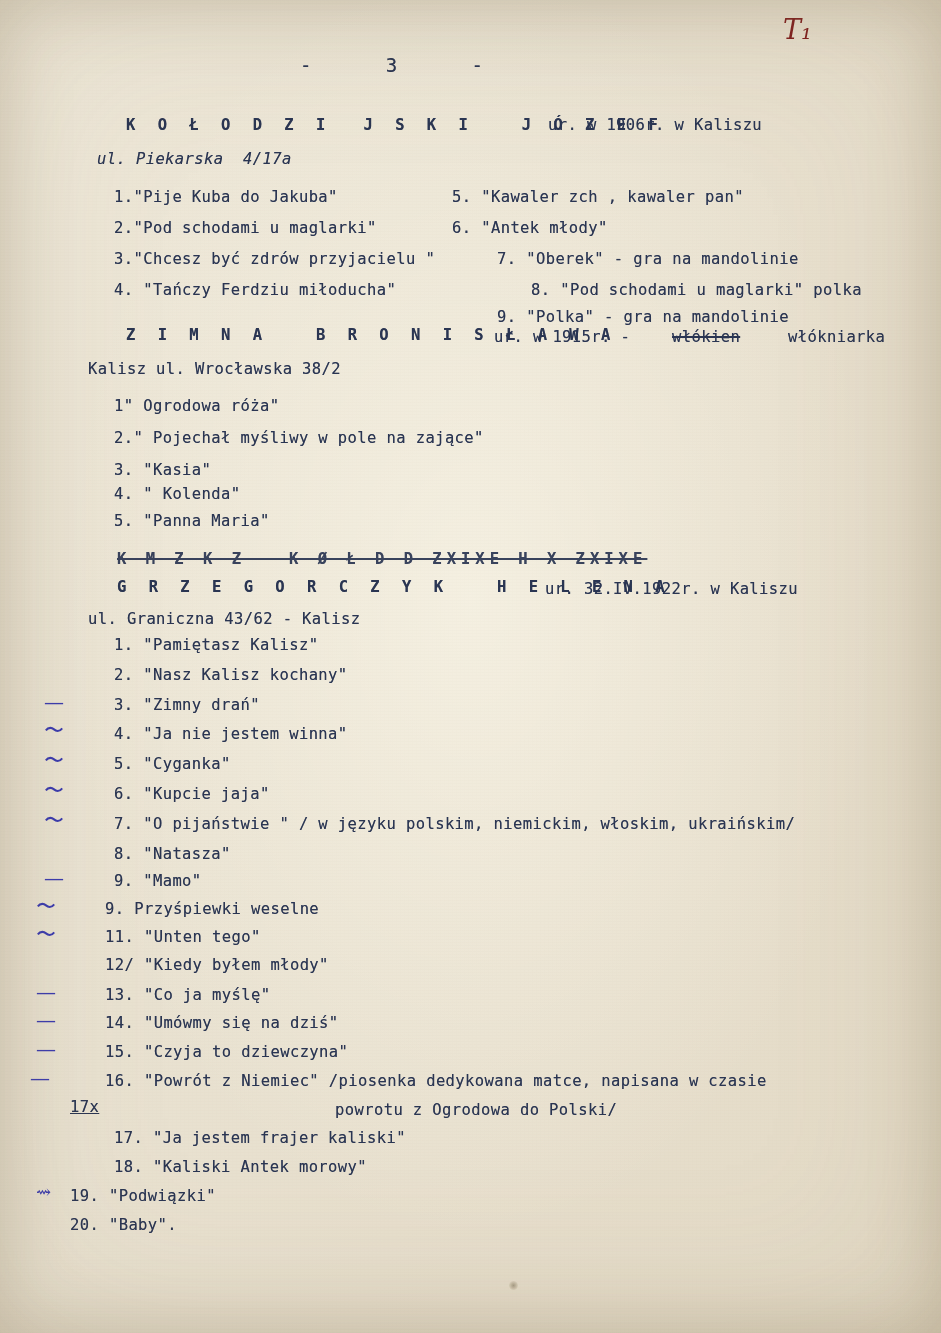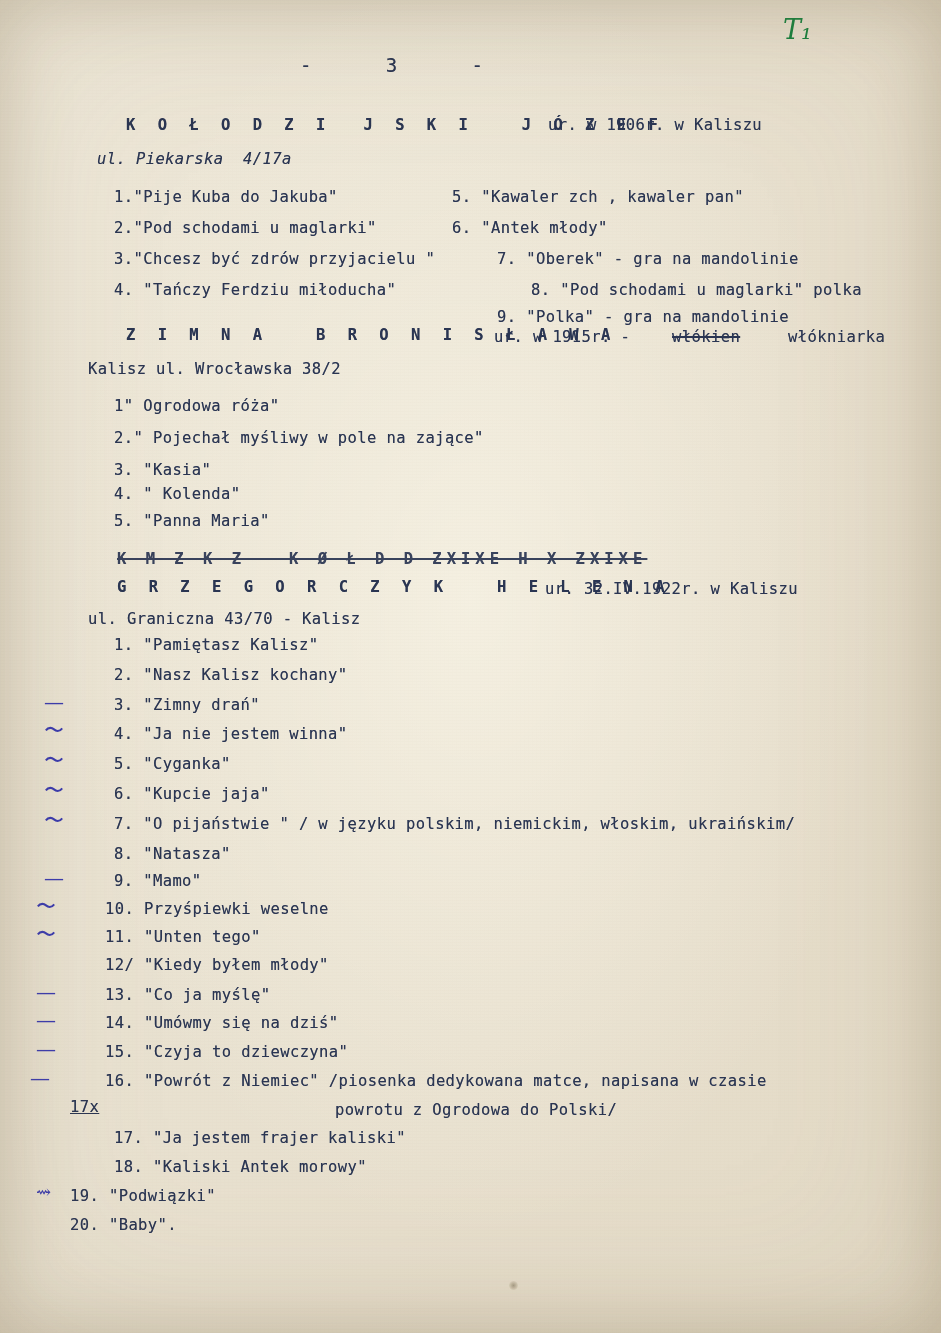--- a/index.html
+++ b/index.html
@@ -60,21 +60,21 @@
     left: 300px;
     font-size: 19px;
     letter-spacing: 10px;
   }
 
   
   #archive-mark {
     top: 14px;
     left: 783px;
     font-size: 27px;
-    color: #15803d;
+    color: #7f1d1d;
     font-family: "DejaVu Serif", serif;
     font-style: italic;
   }
 
   .spaced {
     letter-spacing: 6.5px;
     font-weight: bold;
     padding-left: 29px;
   }
   .strike {
@@ -134,32 +134,32 @@
 
 <div class="typed" style="top:399px; left:114px;">1" Ogrodowa róża"</div>
 <div class="typed" style="top:431px; left:114px;">2." Pojechał myśliwy w pole na zające"</div>
 <div class="typed" style="top:463px; left:114px;">3. "Kasia"</div>
 <div class="typed" style="top:487px; left:114px;">4. " Kolenda"</div>
 <div class="typed" style="top:514px; left:114px;">5. "Panna Maria"</div>
 
 <div class="typed spaced overstruck strike" style="top:552px; left:88px;">K M Z K Z   K Ø Ł D D ZXIXE H X ZXIXE</div>
 <div class="typed spaced" style="top:580px; left:88px;">G R Z E G O R C Z Y K   H E L E N A</div>
 <div class="typed" style="top:582px; left:545px;">ur. 32.IV.1922r. w Kaliszu</div>
-<div class="typed" style="top:612px; left:88px;">ul. Graniczna 43/70 - Kalisz</div>
+<div class="typed" style="top:612px; left:88px;">ul. Graniczna 43/62 - Kalisz</div>
 
 <div class="typed" style="top:638px; left:114px;">1. "Pamiętasz Kalisz"</div>
 <div class="typed" style="top:668px; left:114px;">2. "Nasz Kalisz kochany"</div>
 <div class="typed" style="top:698px; left:114px;">3. "Zimny drań"</div>
 <div class="typed" style="top:727px; left:114px;">4. "Ja nie jestem winna"</div>
 <div class="typed" style="top:757px; left:114px;">5. "Cyganka"</div>
 <div class="typed" style="top:787px; left:114px;">6. "Kupcie jaja"</div>
 <div class="typed" style="top:817px; left:114px;">7. "O pijaństwie " / w języku polskim, niemickim, włoskim, ukraińskim/</div>
 <div class="typed" style="top:847px; left:114px;">8. "Natasza"</div>
 <div class="typed" style="top:874px; left:114px;">9. "Mamo"</div>
-<div class="typed" style="top:902px; left:105px;">10. Przyśpiewki weselne</div>
+<div class="typed" style="top:902px; left:105px;">9. Przyśpiewki weselne</div>
 <div class="typed" style="top:930px; left:105px;">11. "Unten tego"</div>
 <div class="typed" style="top:958px; left:105px;">12/ "Kiedy byłem młody"</div>
 <div class="typed" style="top:988px; left:105px;">13. "Co ja myślę"</div>
 <div class="typed" style="top:1016px; left:105px;">14. "Umówmy się na dziś"</div>
 <div class="typed" style="top:1045px; left:105px;">15. "Czyja to dziewczyna"</div>
 <div class="typed" style="top:1074px; left:105px;">16. "Powrót z Niemiec" /piosenka dedykowana matce, napisana w czasie</div>
 <div class="typed strike" style="top:1100px; left:70px;text-decoration:underline;">17x</div>
 <div class="typed" style="top:1103px; left:335px;">powrotu z Ogrodowa do Polski/</div>
 <div class="typed" style="top:1131px; left:114px;">17. "Ja jestem frajer kaliski"</div>
 <div class="typed" style="top:1160px; left:114px;">18. "Kaliski Antek morowy"</div>

